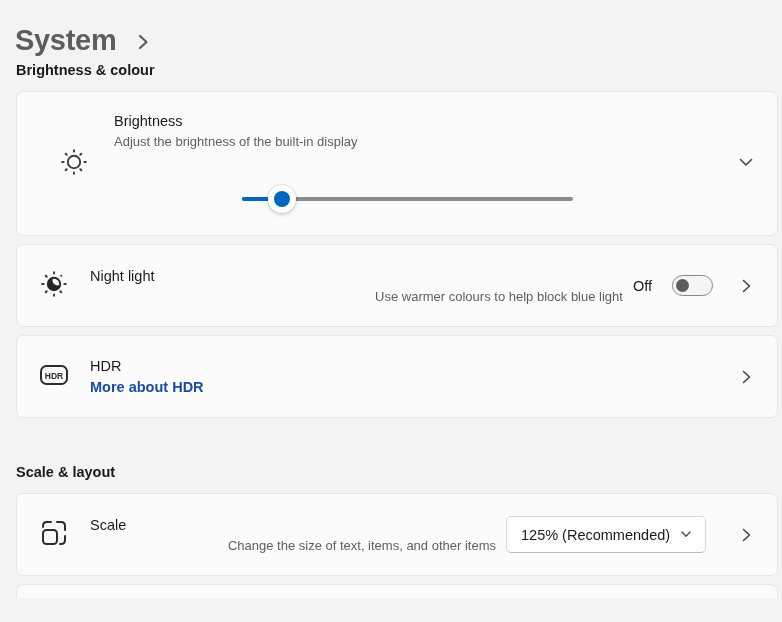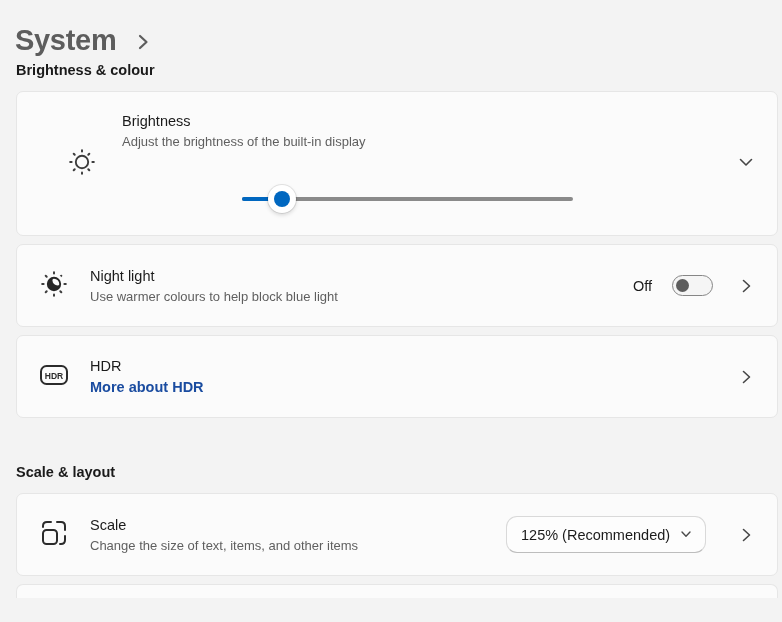--- a/index.html
+++ b/index.html
@@ -31,25 +31,25 @@
     background: #fbfbfb;
     border: 1px solid #e6e6e6;
     border-radius: 7px;
     position: relative;
   }
   .card.row { height: 83px; display: flex; align-items: center; padding-right: 24px; }
   .card.tall { height: 145px; }
   .icon-col { width: 73px; display: flex; justify-content: center; flex-shrink: 0; }
   .text-col { flex: 1; min-width: 0; padding-right: 10px; }
   .card-title { font-size: 14.5px; color: #1b1b1b; }
-  .card-sub { font-size: 13px; color: #5f5f5f; margin-top: 5px; }
+  .card-sub { font-size: 13px; color: #5f5f5f; margin-top: 5px; text-align: right; }
   .card-link { font-size: 14.5px; font-weight: 700; color: #1a4ca0; margin-top: 5px; cursor: pointer; }
   .chev { display: flex; flex-shrink: 0; }
   
-  .bright-header { position: absolute; left: 16px; top: 0; right: 0; height: 100%; }
+  .bright-header { position: absolute; left: 8px; top: 0; right: 0; height: 100%; }
   .bright-icon { position: absolute; left: 34px; top: 50%; transform: translateY(-50%); }
   .bright-text { position: absolute; left: 89px; top: 21px; }
   .bright-chev { position: absolute; right: 23px; top: 50%; transform: translateY(-50%); }
   .slider {
     position: absolute; left: 225px; top: 93px;
     width: 331px; height: 28px;
   }
   .slider-track {
     position: absolute; left: 0; right: 0; top: 12px; height: 4px;
     background: #8a8a8a; border-radius: 2px;
@@ -75,21 +75,21 @@
   }
   .toggle-knob {
     position: absolute; left: 3px; top: 3px;
     width: 13px; height: 13px; border-radius: 50%; background: #5d5d5d;
   }
   
   .dropdown {
     height: 37px; width: 200px;
     background: #fdfdfd;
     border: 1px solid #d9d9d9; border-bottom-color: #bdbdbd;
-    border-radius: 11px;
+    border-radius: 5px;
     display: flex; align-items: center; justify-content: space-between;
     padding: 0 13px 0 14px; margin-right: 33px;
     font-size: 14.5px; color: #1b1b1b; cursor: pointer; flex-shrink: 0;
   }
   
   .card.partial {
     height: 14px; border-bottom: none;
     border-radius: 7px 7px 0 0; margin-top: 0;
   }
 </style>

